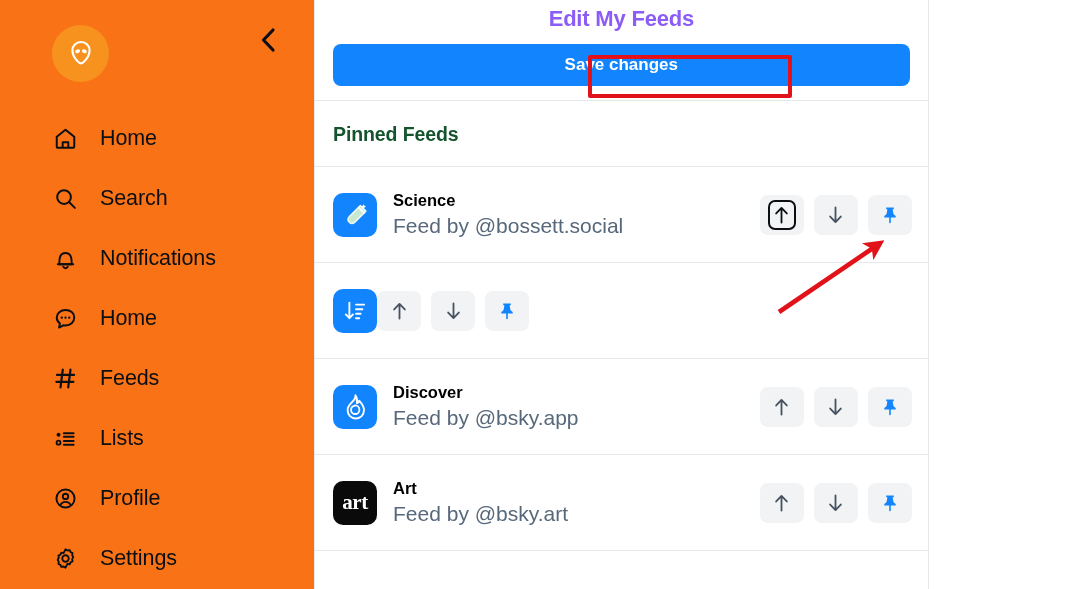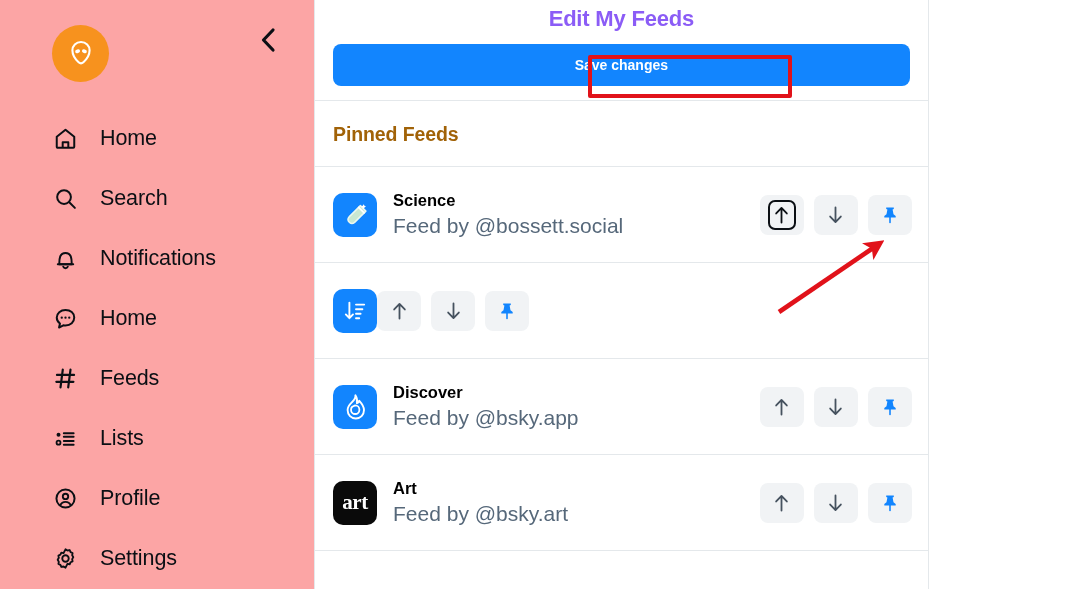--- a/index.html
+++ b/index.html
@@ -13,21 +13,21 @@
     position: relative;
     width: 1065px; height: 589px;
     display: flex;
     background: #ffffff;
   }
 
   
   .sidebar {
     width: 315px;
     height: 589px;
-    background: #fca5a5;
+    background: #f97316;
     border-right: 1px solid #e4e8eb;
     position: relative;
     flex: 0 0 315px;
   }
   .sidebar-top {
     height: 108px;
     position: relative;
   }
   .avatar {
     position: absolute;
@@ -85,33 +85,33 @@
   .save-wrap {
     padding: 12px 18px 14px 18px;
   }
   .save-btn {
     width: 100%;
     height: 42px;
     background: #1285fe;
     border: none;
     border-radius: 8px;
     color: #ffffff;
-    font-size: 14px;
+    font-size: 17px;
     font-weight: bold;
     font-family: "Liberation Sans", sans-serif;
     cursor: pointer;
     display: flex; align-items: center; justify-content: center;
   }
   .section-divider {
     border-top: 1px solid #e4e8eb;
   }
   .section-header {
     font-size: 19.5px;
     font-weight: bold;
-    color: #a16207;
+    color: #14532d;
     padding: 22px 0 20px 18px;
     letter-spacing: -0.1px;
   }
 
   .feed-row {
     display: flex;
     align-items: center;
     height: 96px;
     border-top: 1px solid #e4e8eb;
     padding: 0 16px 0 18px;

